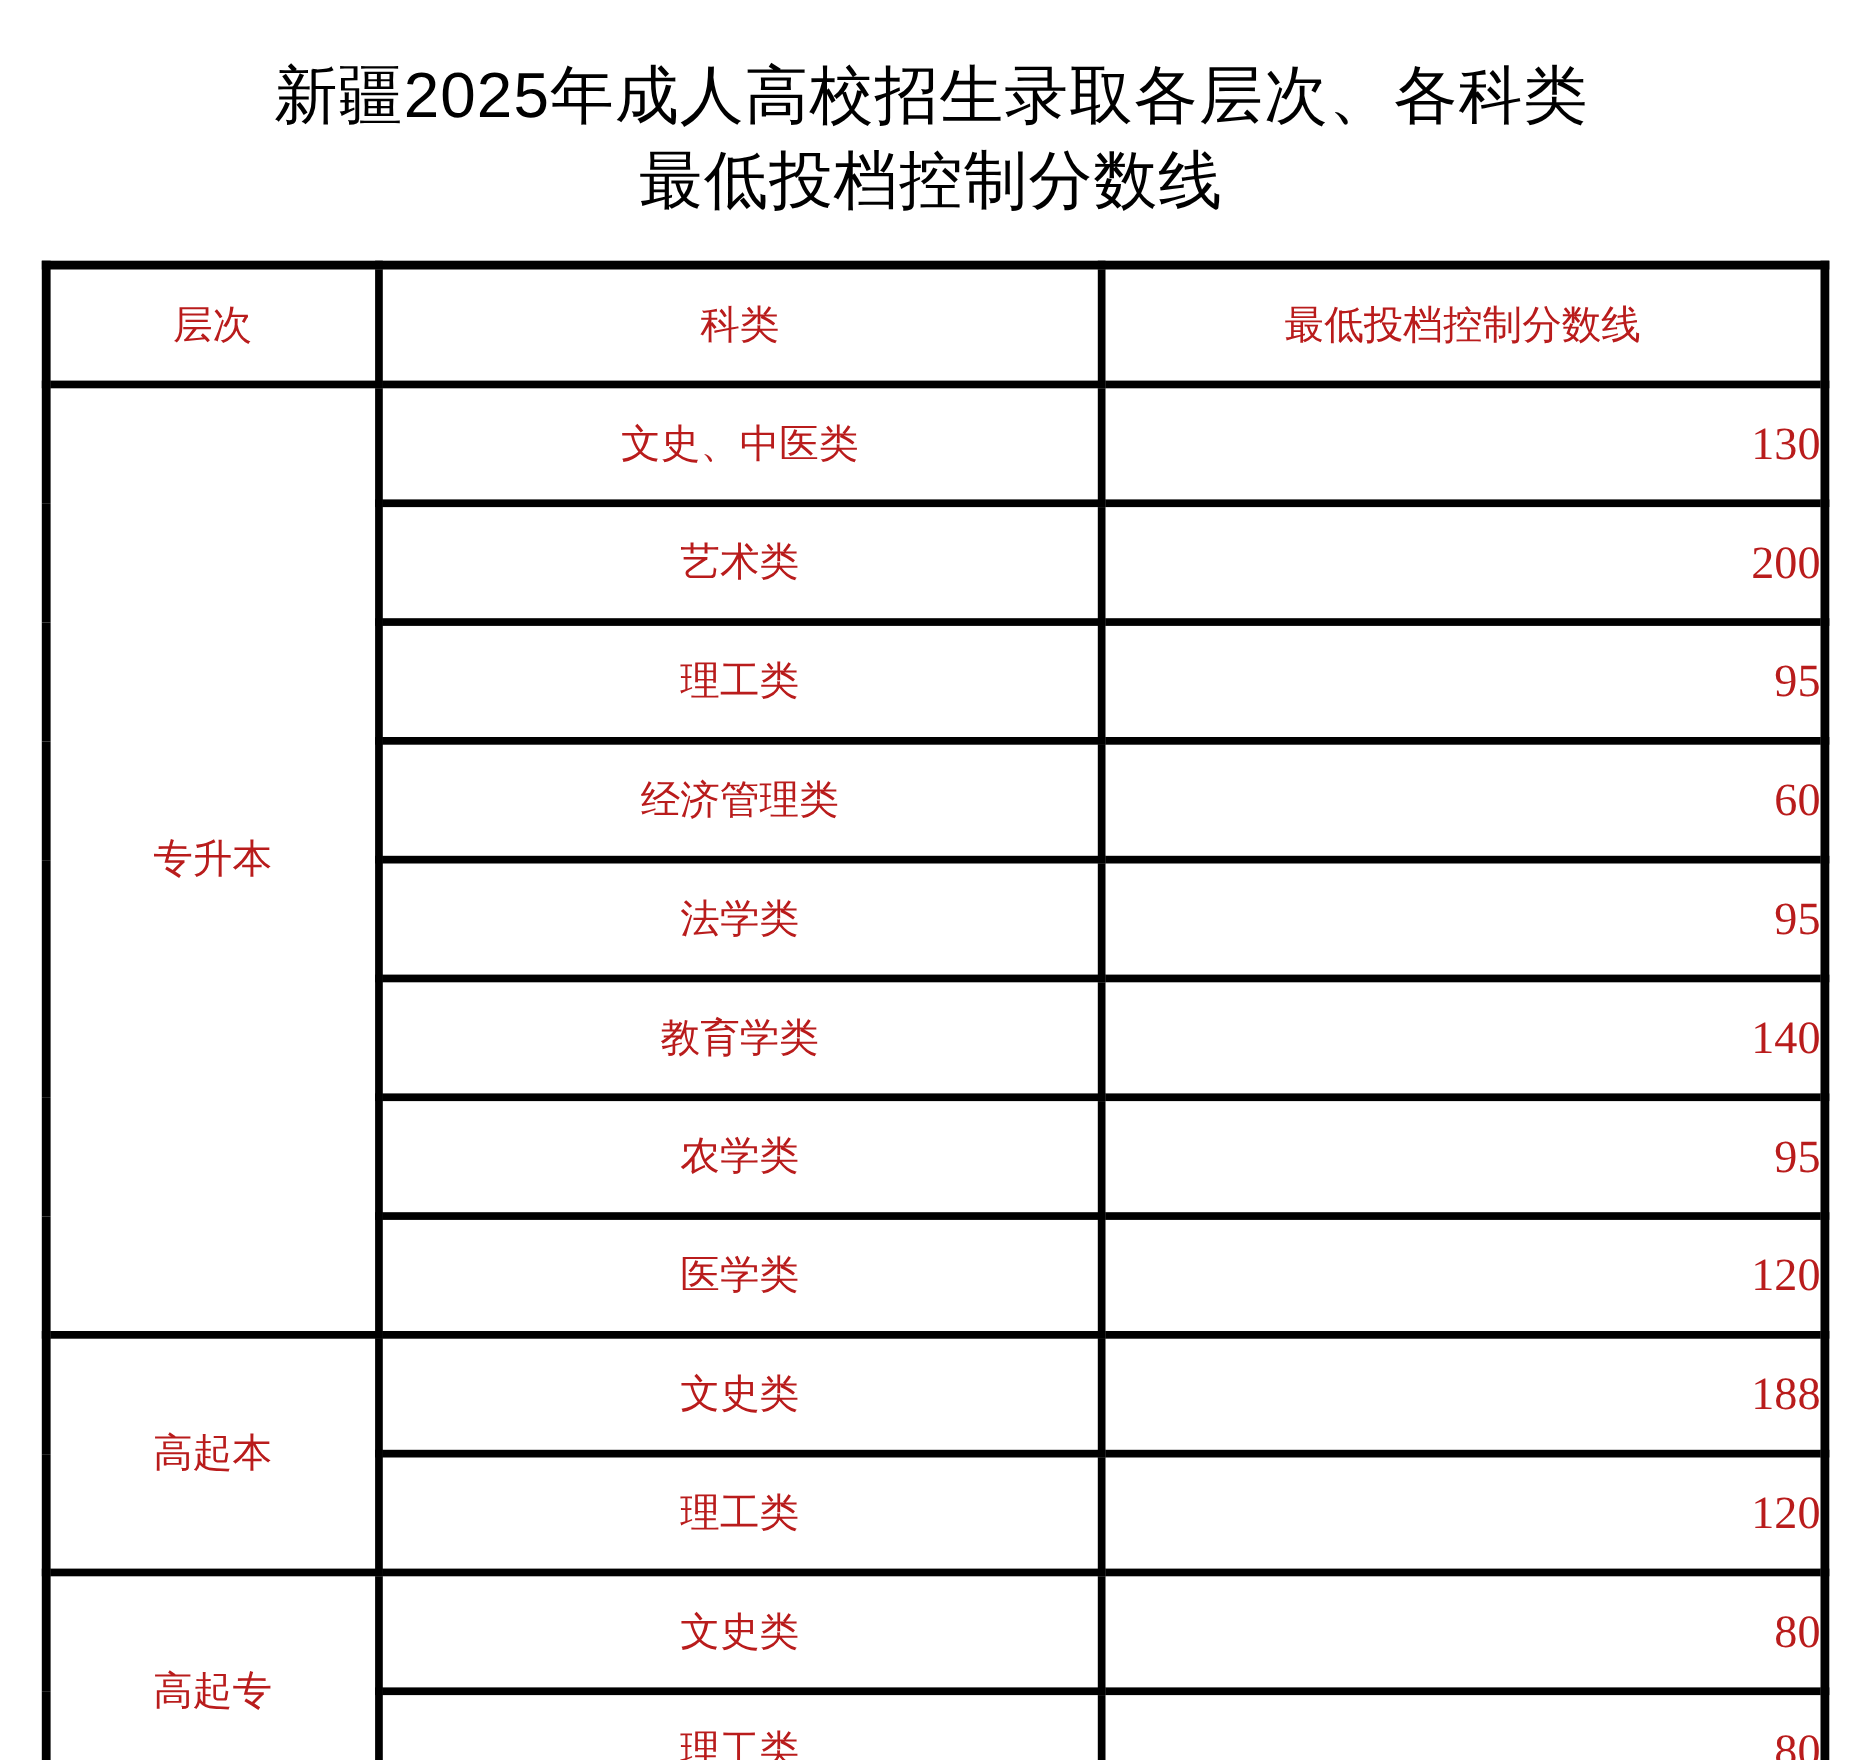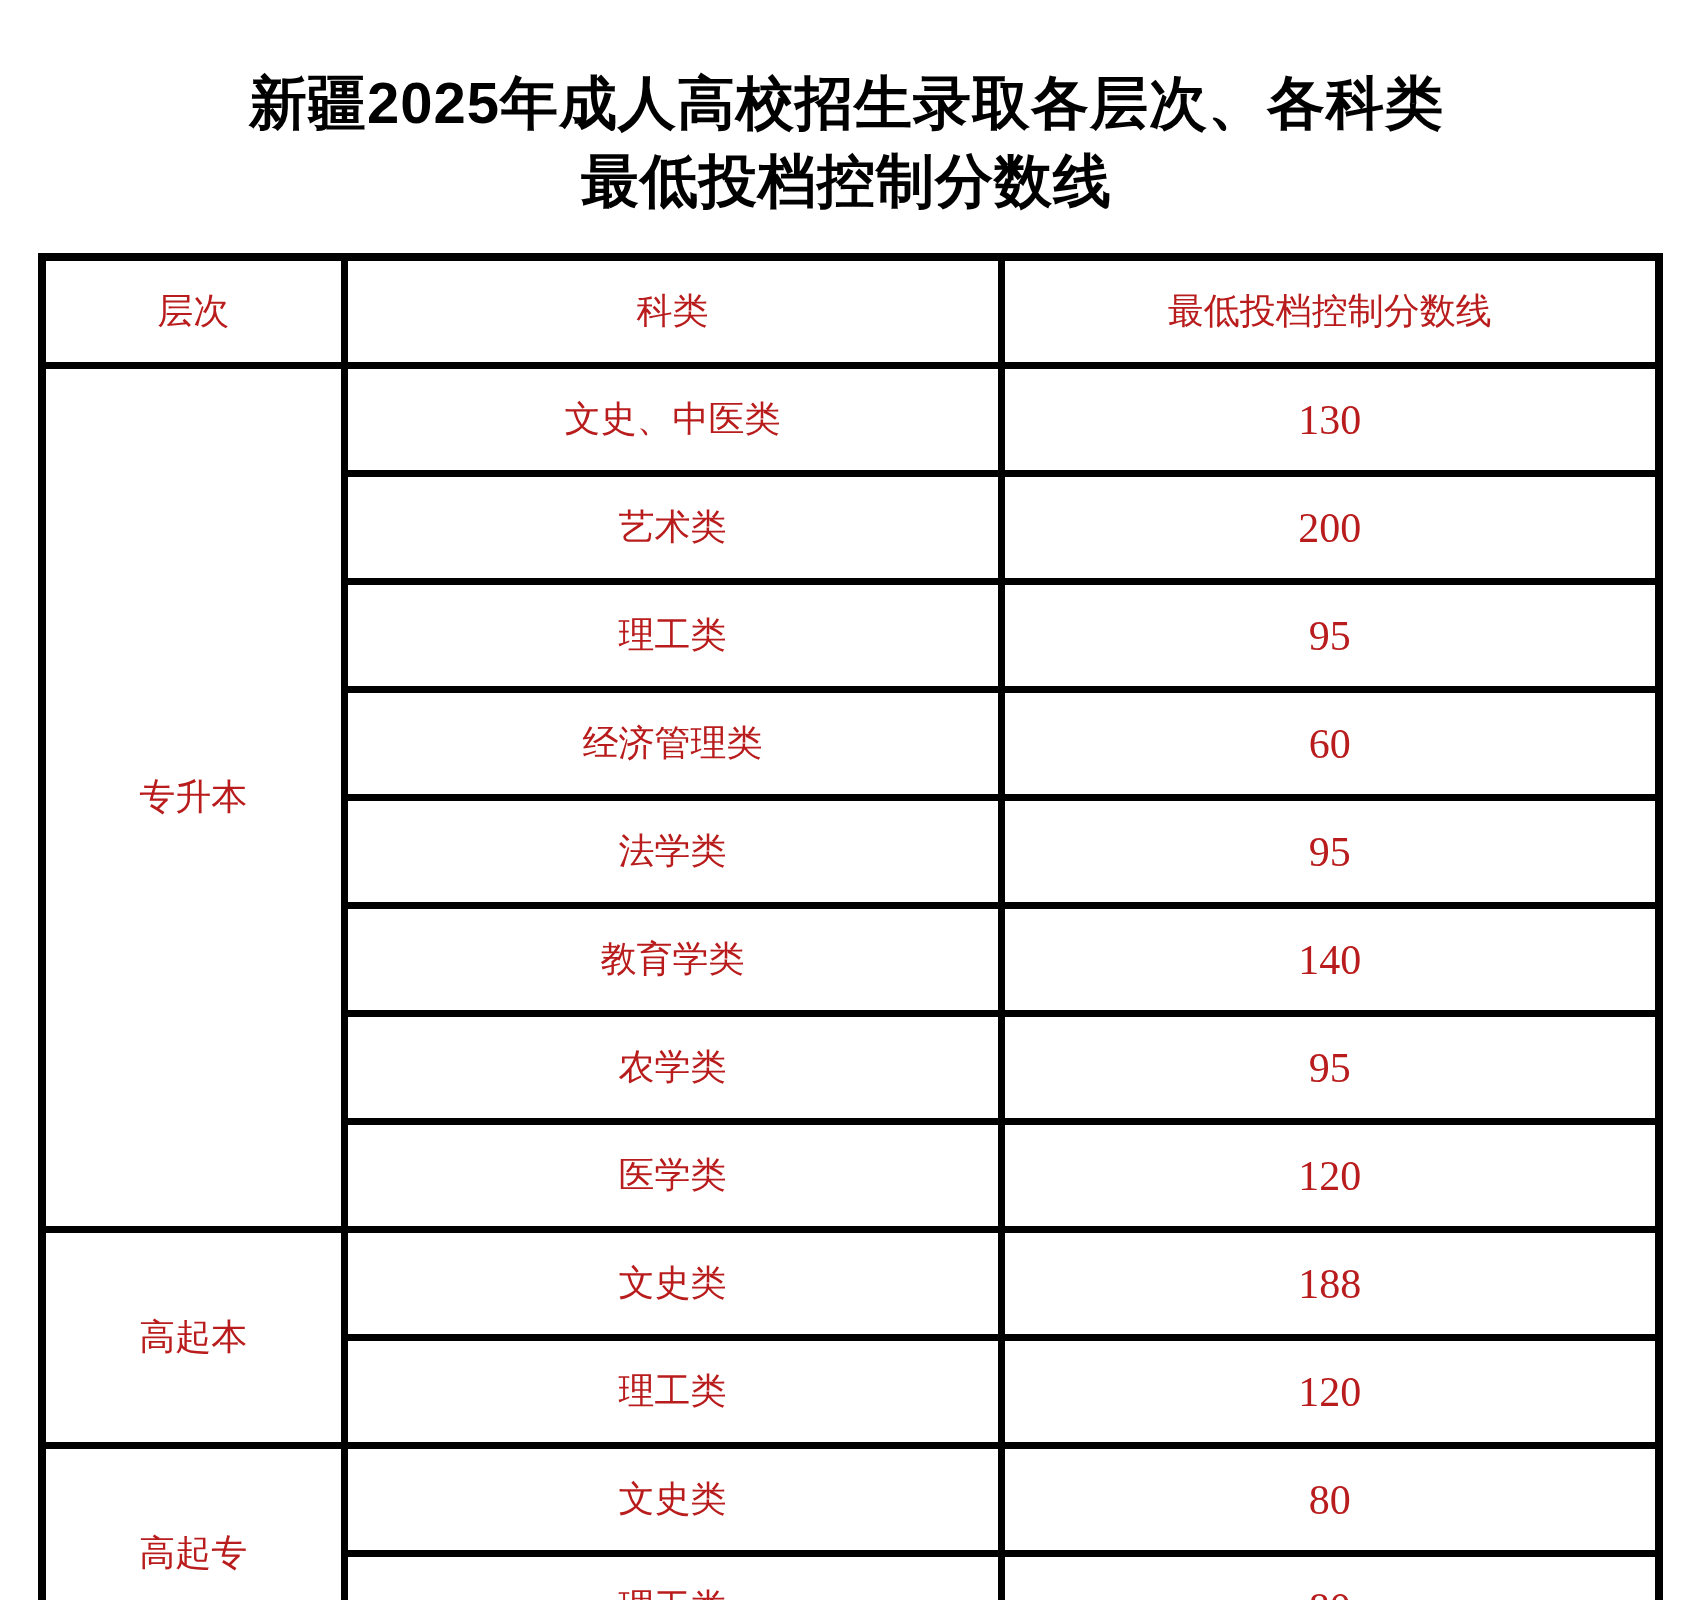--- a/index.html
+++ b/index.html
@@ -15,24 +15,24 @@
     font-family: "Liberation Sans", sans-serif;
   }
   .page {
     width: 1699px;
     height: 1600px;
     overflow: hidden;
   }
   .title-block {
     margin-left: 38px;
     width: 1617px;
-    padding-top: 64px;
+    padding-top: 48px;
     text-align: center;
     font-family: "Liberation Sans", sans-serif;
-    font-weight: bold;
+    font-weight: normal;
     font-size: 58px;
     line-height: 78px;
     color: #000000;
     letter-spacing: 1px;
   }
   table.score-table {
     border-collapse: collapse;
     table-layout: fixed;
     margin-left: 38px;
     margin-top: 33px;
@@ -54,20 +54,21 @@
   .score-table thead th {
     height: 101px;
   }
   .score-table tbody td {
     height: 101px;
     font-family: Liberation Serif, serif;
   }
   .score-table td.num {
     font-family: "Liberation Serif", serif;
     font-size: 42px;
+    text-align: right;
   }
   col.c-level { width: 302px; }
   col.c-category { width: 657px; }
   col.c-score { width: 658px; }
 </style>
 </head>
 <body>
 
 <div class="page">
 

